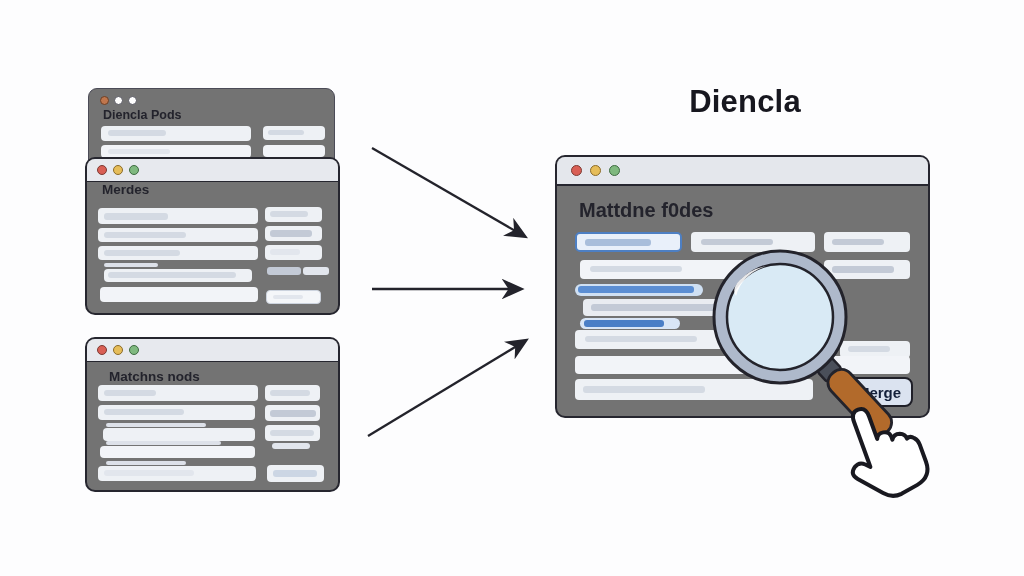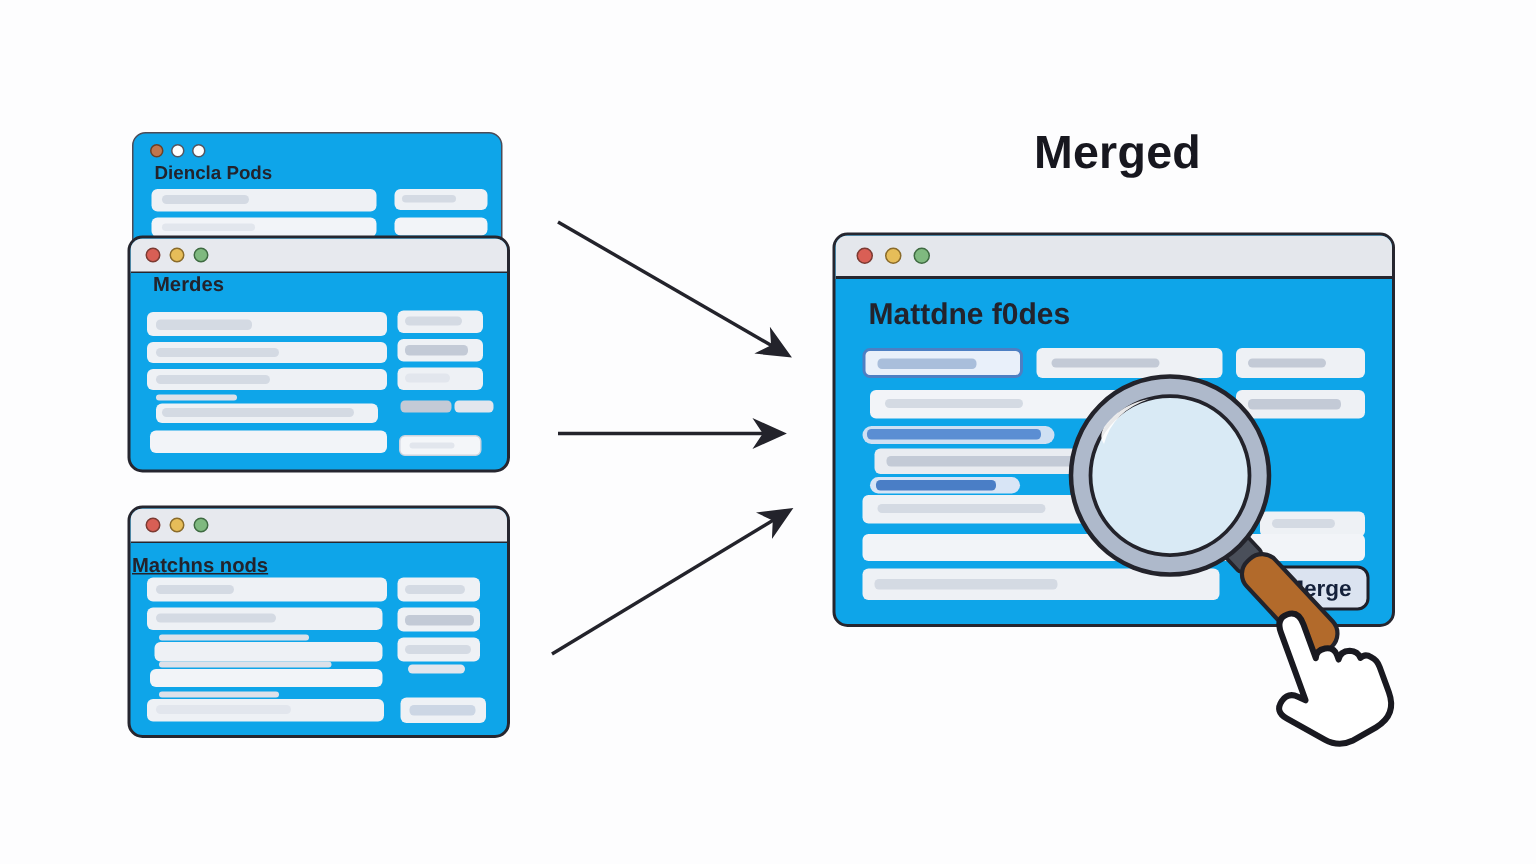--- a/index.html
+++ b/index.html
@@ -8,21 +8,21 @@
     background:#fdfdfe;font-family:"Liberation Sans",sans-serif;
   }
   .heading{
     position:absolute;text-align:center;color:#17171f;font-weight:700;
     letter-spacing:.2px;
   }
   .heading.dup{left:105px;top:44px;width:220px;font-size:26px;}
   .heading.mrg{left:635px;top:84px;width:220px;font-size:31px;}
 
   
-  .win{position:absolute;background:#0ea5e9;box-sizing:border-box;}
+  .win{position:absolute;background:#737373;box-sizing:border-box;}
   .win-light{border:1.5px solid #4b4b57;border-radius:9px;}
   .win-dark{border:2px solid #26262f;border-radius:10px;overflow:hidden;}
   .titlebar{
     height:23px;background:#e7e9ee;border-bottom:1.5px solid #26262f;
     display:flex;align-items:center;padding-left:10px;gap:6px;box-sizing:border-box;
   }
   .titlebar.big{height:29px;border-bottom-width:2px;background:#e4e7ec;padding-left:14px;gap:8px;}
   .dot{width:10px;height:10px;border-radius:50%;box-sizing:border-box;border:1.5px solid #4a4a52;}
   .dot.sm{width:9px;height:9px;}
   .dot.lg{width:11px;height:11px;}
@@ -57,21 +57,21 @@
 
   .overlay{position:absolute;left:0;top:0;z-index:3;pointer-events:none;}
   .magnifier{position:absolute;left:702px;top:242px;z-index:5;overflow:visible;}
   .hand{position:absolute;left:822px;top:392px;z-index:6;overflow:visible;}
 </style>
 </head>
 <body>
 
 <div class="canvas">
 
-  <div class="heading mrg">Merged</div>
+  <div class="heading mrg">Diencla</div>
 
   <div class="win win-light" style="left:88px;top:88px;width:247px;height:94px;z-index:1;">
     <div style="display:flex;gap:5px;padding:7px 0 0 11px;">
       <span class="dot sm amber"></span>
       <span class="dot sm hollow"></span>
       <span class="dot sm hollow"></span>
     </div>
     <div class="wtitle" style="left:14px;top:19px;font-size:12.5px;">Diencla Pods</div>
     <div class="pill" style="left:12px;top:37px;width:150px;height:15px;">
       <span class="bar" style="left:7px;top:4px;width:58px;height:6px;"></span>
@@ -121,21 +121,21 @@
       <span class="bar lt" style="left:6px;top:4px;width:30px;height:4px;"></span>
     </div>
   </div>
 
   <div class="win win-dark" style="left:85px;top:337px;width:255px;height:155px;z-index:1;">
     <div class="titlebar">
       <span class="dot red"></span>
       <span class="dot yellow"></span>
       <span class="dot green"></span>
     </div>
-    <div class="wtitle" style="left:1px;top:30px;font-size:13.5px;text-decoration:underline;">Matchns nods</div>
+    <div class="wtitle" style="left:22px;top:30px;font-size:13.5px;">Matchns nods</div>
     <div class="pill" style="left:11px;top:46px;width:160px;height:16px;">
       <span class="bar" style="left:6px;top:5px;width:52px;height:6px;"></span>
     </div>
     <div class="pill" style="left:178px;top:46px;width:55px;height:16px;">
       <span class="bar" style="left:5px;top:5px;width:40px;height:6px;"></span>
     </div>
     <div class="pill" style="left:11px;top:66px;width:157px;height:15px;">
       <span class="bar" style="left:6px;top:4px;width:80px;height:6px;"></span>
     </div>
     <div class="pill" style="left:178px;top:66px;width:55px;height:16px;">

